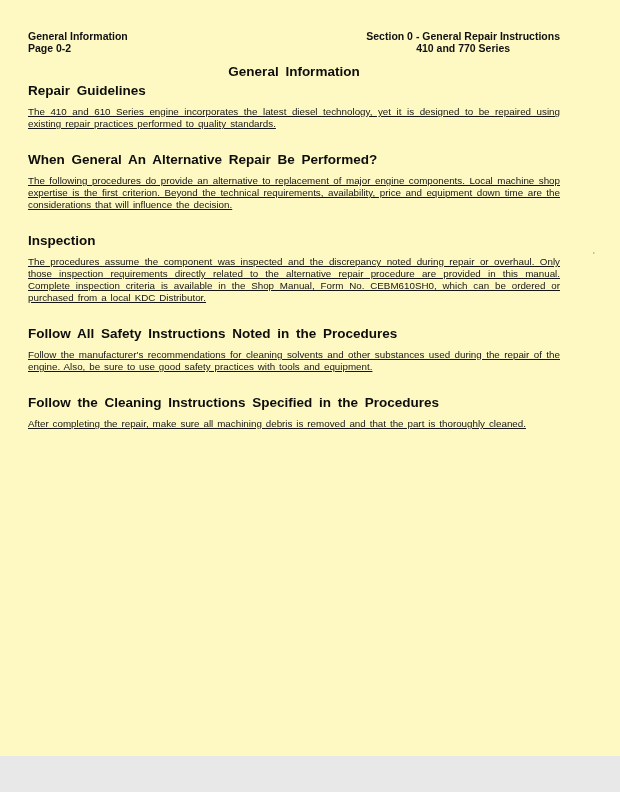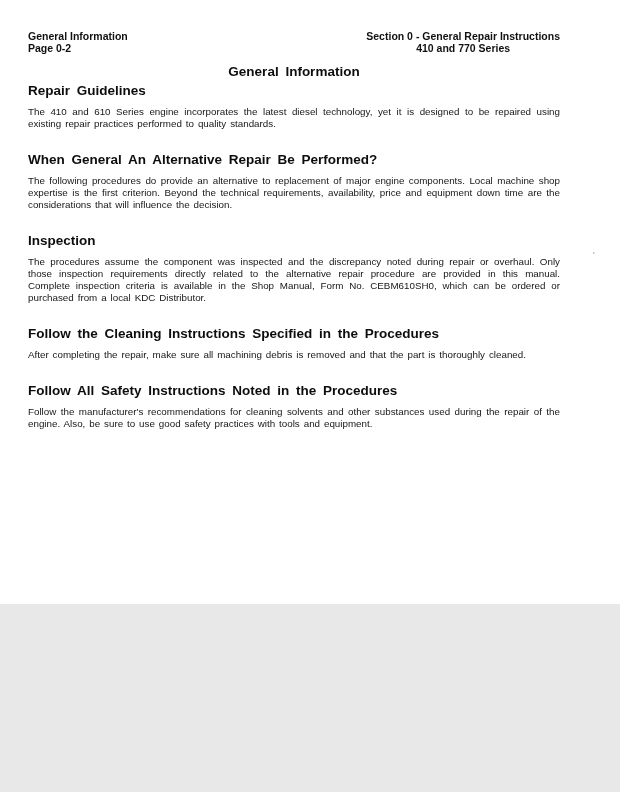--- a/index.html
+++ b/index.html
@@ -1,21 +1,21 @@
 <!DOCTYPE html>
 <html><head>
 <meta charset="utf-8">
 <style>
   html, body { margin: 0; padding: 0; background: #e8e8e8; }
   .page {
     position: relative;
     width: 620px;
-    height: 604px;
+    height: 756px;
     box-sizing: border-box;
-    background: #ffffff;
+    background: #fef9c3;
     padding: 30px 60px 36px 28px;
     font-family: "Liberation Sans", "DejaVu Sans", sans-serif;
     color: #161616;
     overflow: hidden;
   }
   .page-header {
     display: flex;
     justify-content: space-between;
     align-items: flex-start;
     font-size: 10.5px;
@@ -40,20 +40,21 @@
     color: #0d0d0d;
   }
   section.first h2 { margin-top: 4px; }
   section p {
     font-size: 9.8px;
     line-height: 12px;
     margin: 0 0 9px 0;
     text-align: justify;
     word-spacing: 1.2px;
     color: #161616;
+    text-decoration: underline;
   }
   .stray-mark {
     position: absolute;
     left: 593px;
     top: 250px;
     font-size: 9px;
     color: #8f8f8f;
   }
 </style>
 </head>
@@ -83,27 +84,27 @@
     <h2>When General An Alternative Repair Be Performed?</h2>
     <p>The following procedures do provide an alternative to replacement of major engine components. Local machine shop expertise is the first criterion. Beyond the technical requirements, availability, price and equipment down time are the considerations that will influence the decision.</p>
   </section>
 
   <section>
     <h2>Inspection</h2>
     <p>The procedures assume the component was inspected and the discrepancy noted during repair or overhaul. Only those inspection requirements directly related to the alternative repair procedure are provided in this manual. Complete inspection criteria is available in the Shop Manual, Form No. CEBM610SH0, which can be ordered or purchased from a local KDC Distributor.</p>
   </section>
 
   <section>
-    <h2>Follow the Cleaning Instructions Specified in the Procedures</h2>
-    <p>After completing the repair, make sure all machining debris is removed and that the part is thoroughly cleaned.</p>
+    <h2>Follow All Safety Instructions Noted in the Procedures</h2>
+    <p>Follow the manufacturer's recommendations for cleaning solvents and other substances used during the repair of the engine. Also, be sure to use good safety practices with tools and equipment.</p>
   </section>
 
   <section>
-    <h2>Follow All Safety Instructions Noted in the Procedures</h2>
-    <p>Follow the manufacturer's recommendations for cleaning solvents and other substances used during the repair of the engine. Also, be sure to use good safety practices with tools and equipment.</p>
+    <h2>Follow the Cleaning Instructions Specified in the Procedures</h2>
+    <p>After completing the repair, make sure all machining debris is removed and that the part is thoroughly cleaned.</p>
   </section>
 
   <section>
   </section>
 
   <span class="stray-mark">'</span>
 
 </div>
 
 </body></html>

